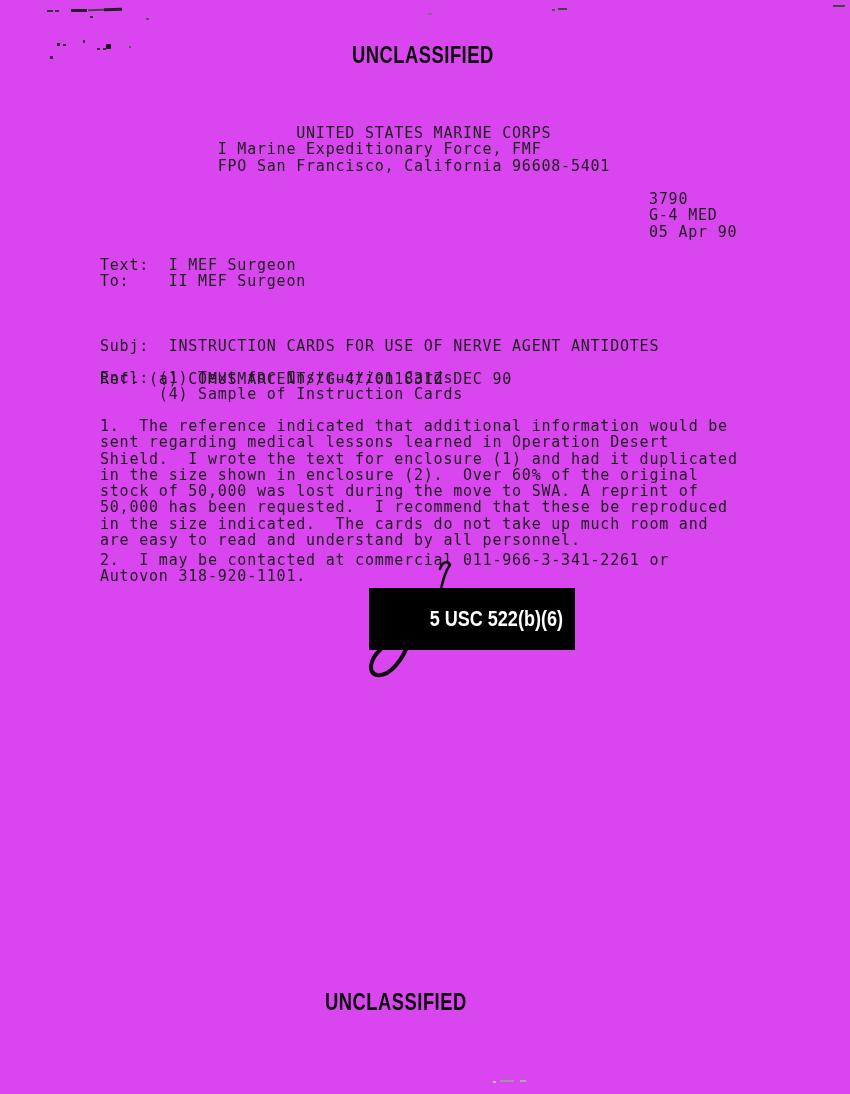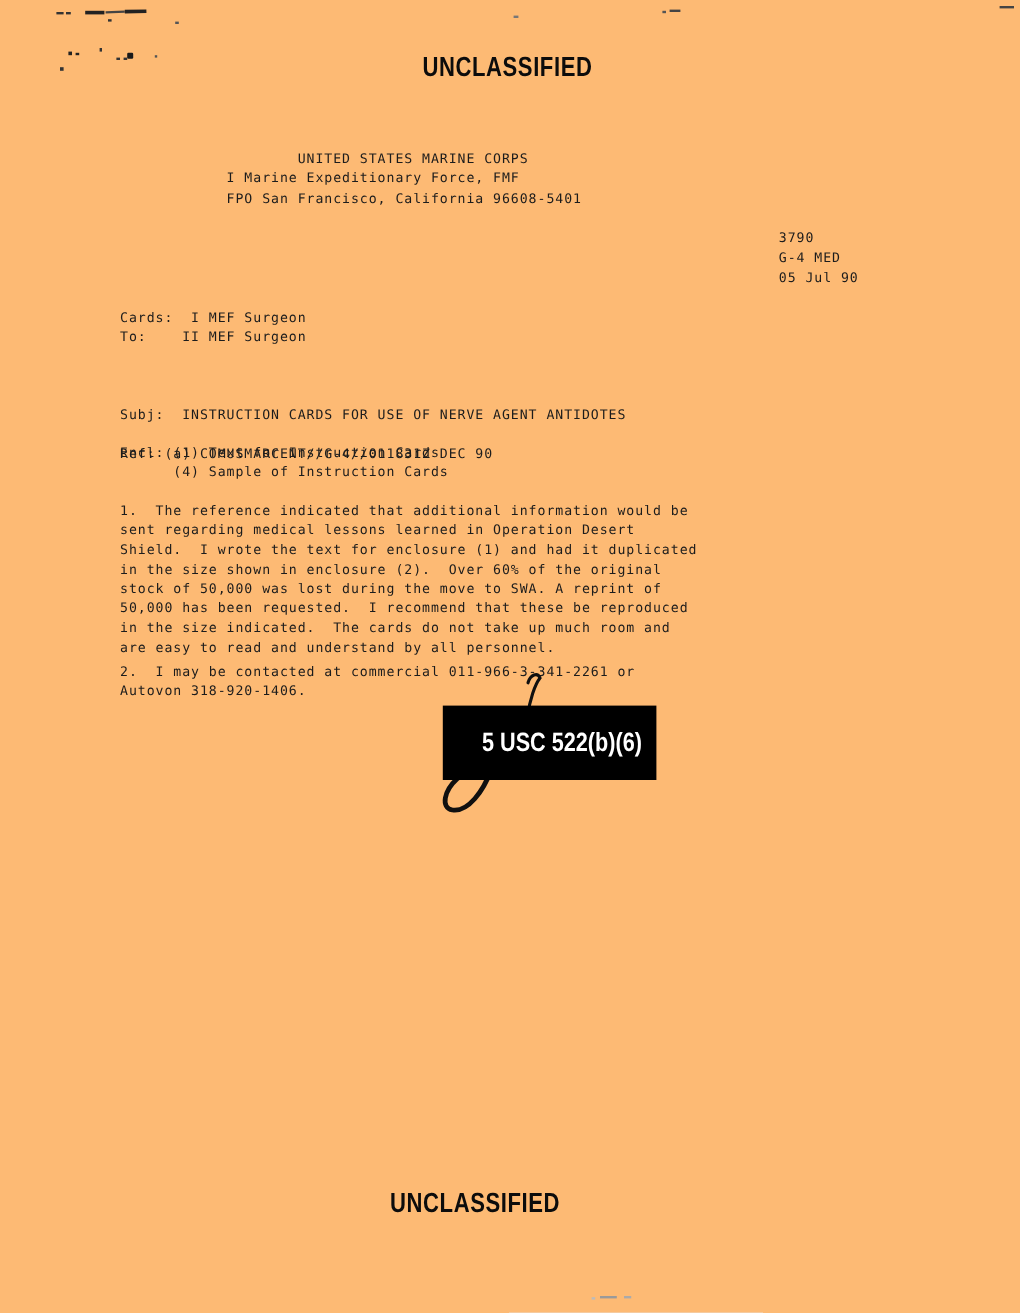--- a/index.html
+++ b/index.html
@@ -1,38 +1,38 @@
 <!DOCTYPE html>
 <html><head>
 <meta charset="utf-8">
 <style>
   html,body{margin:0;padding:0;background:#e8e8e8;}
   .page{
     position:relative;width:850px;height:1094px;margin:0 auto;
-    background:#fdba74;overflow:hidden;
+    background:#d946ef;overflow:hidden;
     font-family:"DejaVu Sans Mono","Liberation Mono",monospace;
   }
   
   .mono{
     position:absolute;left:100px;
-    font-size:11px;letter-spacing:0.78px;line-height:16.3px;
+    font-size:15px;letter-spacing:0.78px;line-height:16.3px;
     color:#1c1c1c;white-space:pre;
   }
   .mono .line{height:16.3px;}
   
   .stamp{
     position:absolute;
     font-family:"Liberation Sans","DejaVu Sans",sans-serif;
     font-weight:bold;font-size:23px;color:#0c0c0c;
     letter-spacing:0.6px;white-space:nowrap;
     transform:scaleX(0.80);transform-origin:left top;
   }
   .redaction{
     position:absolute;left:369px;top:588px;width:178px;height:62px;
-    background:#000;display:flex;align-items:center;justify-content:center;
+    background:#000;display:flex;align-items:center;justify-content:center;padding-left:28px;
   }
   .redaction .redaction-label{
     font-family:"Liberation Sans","DejaVu Sans",sans-serif;
     font-weight:bold;font-size:22px;color:#ffffff;white-space:nowrap;
     transform:scaleX(0.82);position:relative;left:10px;
   }
   .sig-svg{position:absolute;left:360px;top:556px;}
   .mark{position:absolute;}
 </style>
 </head>
@@ -62,37 +62,37 @@
 
   <div class="mark" style="left:500px;top:1080px;width:14px;height:2px;background:#9a9a9a;"></div>
   <div class="mark" style="left:520px;top:1080px;width:6px;height:2px;background:#aaa;"></div>
   <div class="mark" style="left:493px;top:1081px;width:3px;height:2px;background:#bbb;"></div>
 
   <div class="stamp" style="left:352px;top:42px;">UNCLASSIFIED</div>
   <div class="stamp" style="left:325px;top:989px;">UNCLASSIFIED</div>
 
   <div class="mono" style="top:125px;"><div class="line">                    UNITED STATES MARINE CORPS</div><div class="line">            I Marine Expeditionary Force, FMF</div><div class="line">            FPO San Francisco, California 96608-5401</div></div>
 
-  <div class="mono" style="left:649px;top:191px;"><div class="line">3790</div><div class="line">G-4 MED</div><div class="line">05 Jul 90</div></div>
+  <div class="mono" style="left:649px;top:191px;"><div class="line">3790</div><div class="line">G-4 MED</div><div class="line">05 Apr 90</div></div>
 
-  <div class="mono" style="top:257px;"><div class="line">Cards:  I MEF Surgeon</div><div class="line">To:    II MEF Surgeon</div></div>
+  <div class="mono" style="top:257px;"><div class="line">Text:  I MEF Surgeon</div><div class="line">To:    II MEF Surgeon</div></div>
 
   <div class="mono" style="top:305px;">
     <div class="line">Subj:  INSTRUCTION CARDS FOR USE OF NERVE AGENT ANTIDOTES</div>
   </div>
 
   <div class="mono" style="top:338px;">
     <div class="line">Ref: (a) COMUSMARCENT//G-4//011831Z DEC 90</div>
   </div>
 
   <div class="mono" style="top:370px;"><div class="line">Encl: (1) Text for Instruction Cards</div><div class="line">      (4) Sample of Instruction Cards</div></div>
 
   <div class="mono" style="top:418px;"><div class="line">1.  The reference indicated that additional information would be</div><div class="line">sent regarding medical lessons learned in Operation Desert</div><div class="line">Shield.  I wrote the text for enclosure (1) and had it duplicated</div><div class="line">in the size shown in enclosure (2).  Over 60% of the original</div><div class="line">stock of 50,000 was lost during the move to SWA. A reprint of</div><div class="line">50,000 has been requested.  I recommend that these be reproduced</div><div class="line">in the size indicated.  The cards do not take up much room and</div><div class="line">are easy to read and understand by all personnel.</div></div>
 
-  <div class="mono" style="top:552px;"><div class="line">2.  I may be contacted at commercial 011-966-3-341-2261 or</div><div class="line">Autovon 318-920-1406.</div></div>
+  <div class="mono" style="top:552px;"><div class="line">2.  I may be contacted at commercial 011-966-3-341-2261 or</div><div class="line">Autovon 318-920-1101.</div></div>
 
   <svg class="sig-svg" width="120" height="135" viewBox="0 0 120 135">
     <path d="M80,40 C81,28 86,14 90,9 C88,4 82,6 80,13" fill="none" stroke="#101010" stroke-width="2.6" stroke-linecap="round"></path>
     <path d="M49,86 C43,103 30,121 17,119 C7,117 10,103 21,93 C30,85 43,82 49,89" fill="none" stroke="#101010" stroke-width="4" stroke-linecap="round"></path>
   </svg>
 
   <div class="redaction">
     <span class="redaction-label">5 USC 522(b)(6)</span>
   </div>
 

